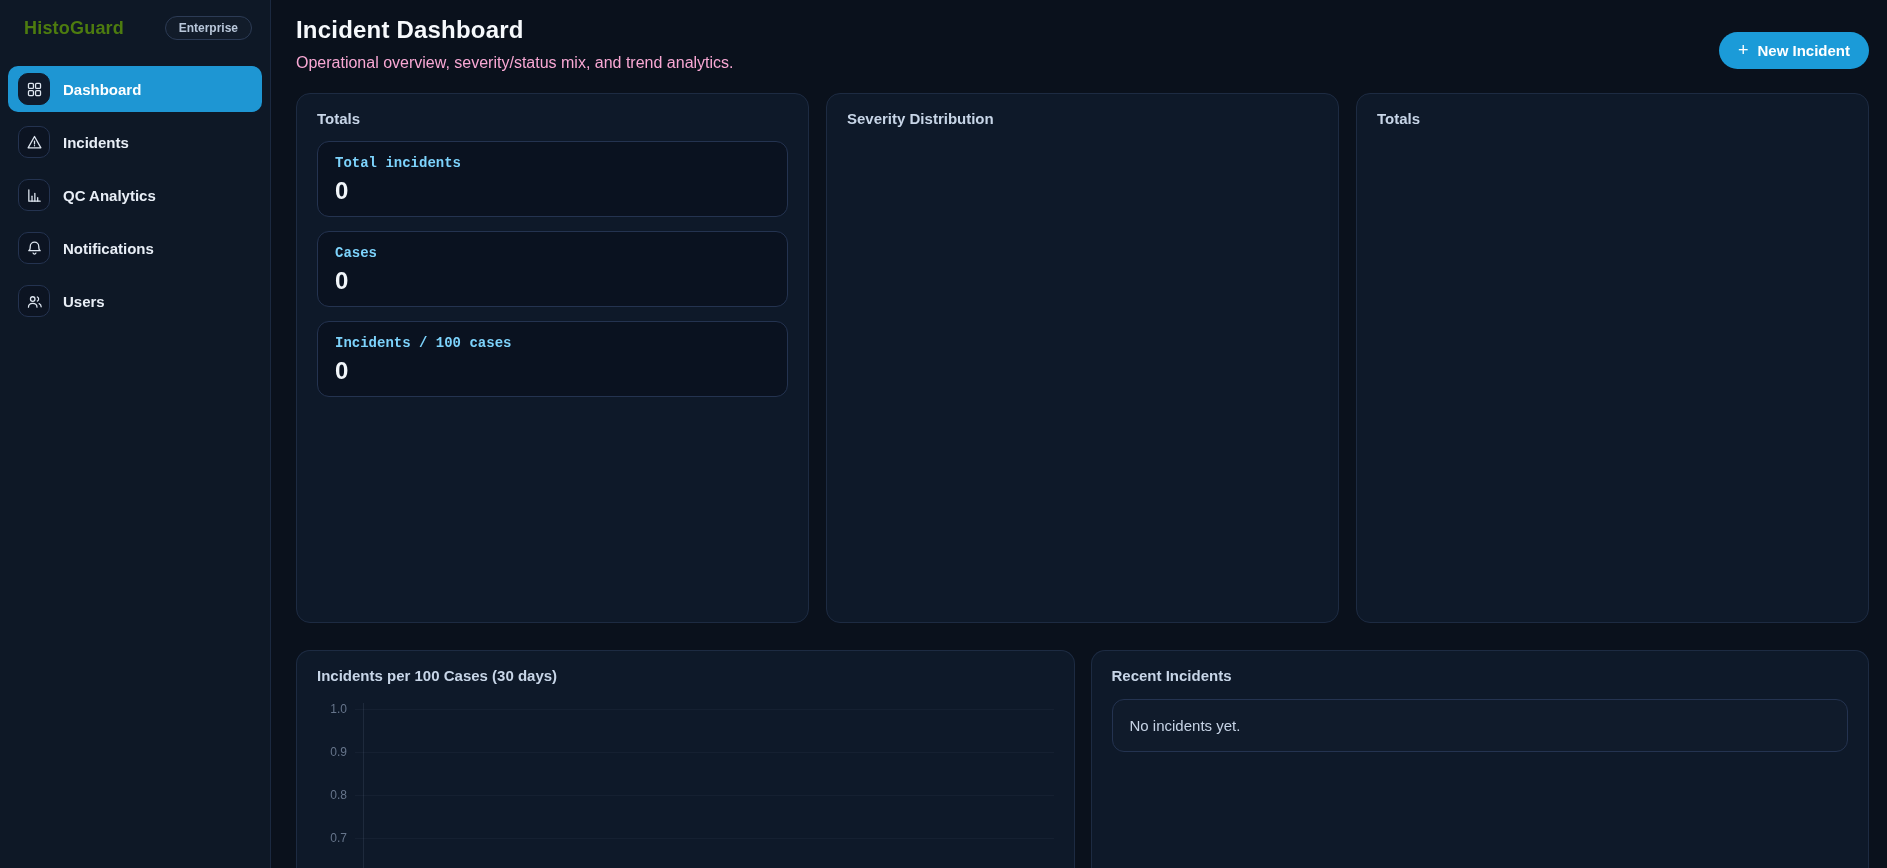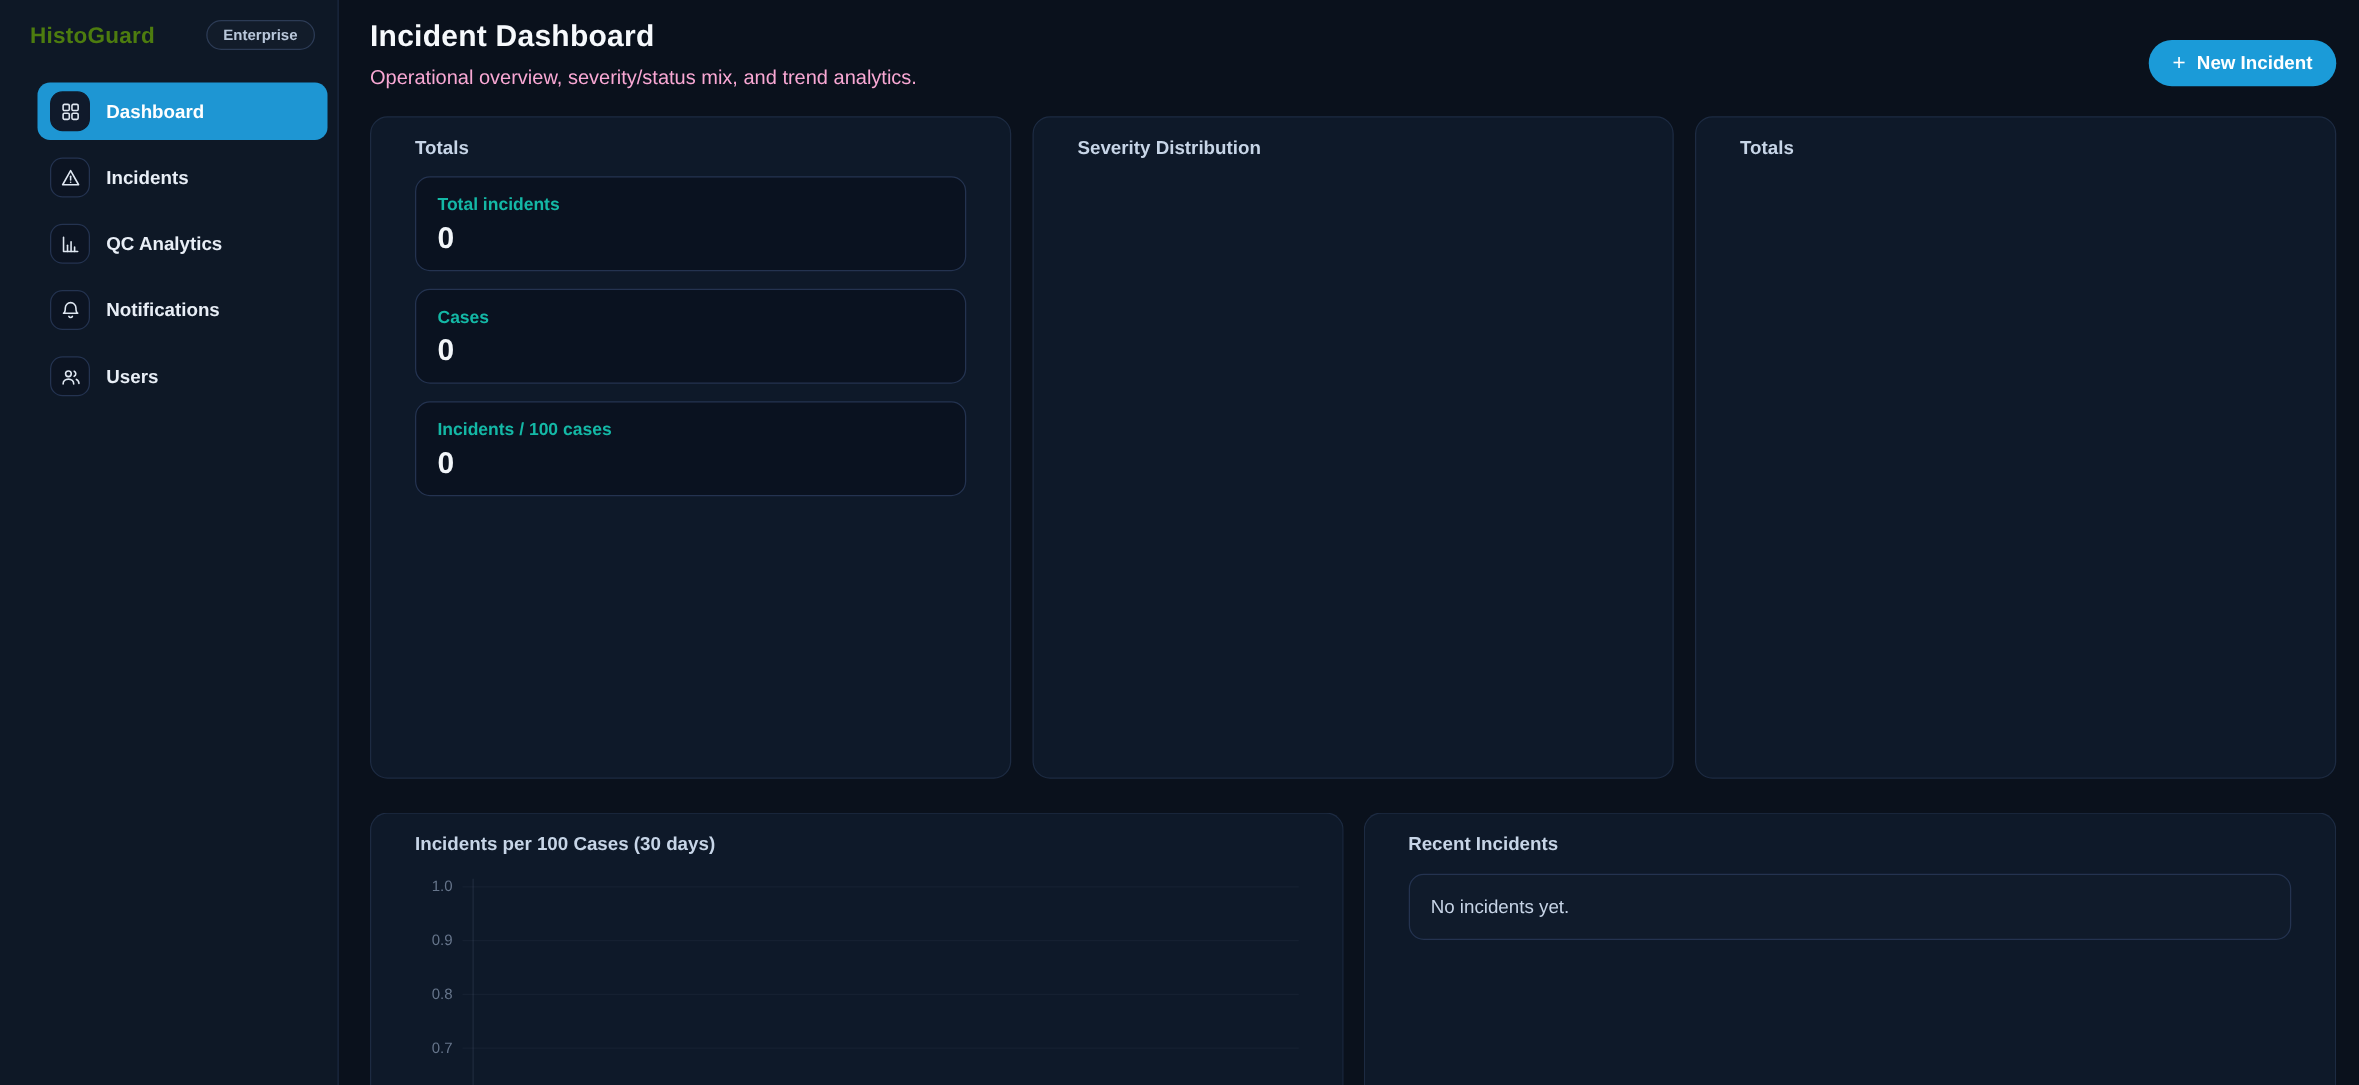--- a/index.html
+++ b/index.html
@@ -25,21 +25,21 @@
   .badge {
     font-size:12px; font-weight:600; color:#b9c7da;
     border:1px solid #2c3b55; border-radius:999px;
     padding:4px 13px; background:rgba(255,255,255,0.02);
   }
   .nav { margin-top:22px; }
   .nav-item {
     display:flex; align-items:center; gap:13px;
     height:46px; border-radius:10px;
     padding:0 12px 0 10px; margin-bottom:7px;
-    cursor:pointer; color:#e8eef6;margin-left:22px;
+    cursor:pointer; color:#e8eef6;
   }
   .nav-item.active { background:#1e96d3; color:#ffffff; }
   .icon-tile {
     width:32px; height:32px; min-width:32px;
     border-radius:10px; background:#0c1422;
     border:1px solid #243350;
     display:flex; align-items:center; justify-content:center;
   }
   .nav-item.active .icon-tile { background:#101a2b; border-color:#101a2b; }
   .nav-label { font-size:15px; font-weight:700; }
@@ -62,35 +62,35 @@
 
   
   .grid-top {
     margin-top:21px;
     display:grid; grid-template-columns:1fr 1fr 1fr; gap:17px;
   }
   .card {
     background:#0e1929;
     border:1px solid #1d2b42;
     border-radius:14px;
-    padding:16px 35px;
+    padding:16px 20px;
   }
   .card-tall { height:530px; }
   .card-title { font-size:15px; font-weight:700; color:#c7d5e7; }
 
   .stat-tile {
     background:#0a1220;
     border:1px solid #243350;
     border-radius:12px;
     padding:13px 17px;
     margin-top:14px;
     height:76px;
   }
   .stat-tile:first-of-type { margin-top:18px; }
-  .stat-label { font-size:14px; font-weight:600; color:#14b8a6; }
+  .stat-label { font-size:14px; font-weight:600; color:#7dd3fc;font-family:Liberation Mono, monospace; }
   .stat-value { margin-top:6px; font-size:24px; font-weight:800; color:#f2f6fa; }
 
   .grid-bottom {
     margin-top:27px;
     display:grid; grid-template-columns:1fr 1fr; gap:16px;
   }
   .card-bottom { height:380px; border-radius:14px 14px 0 0; border-bottom:none; }
 
   
   .chart-area { position:relative; margin-top:14px; height:300px; }

